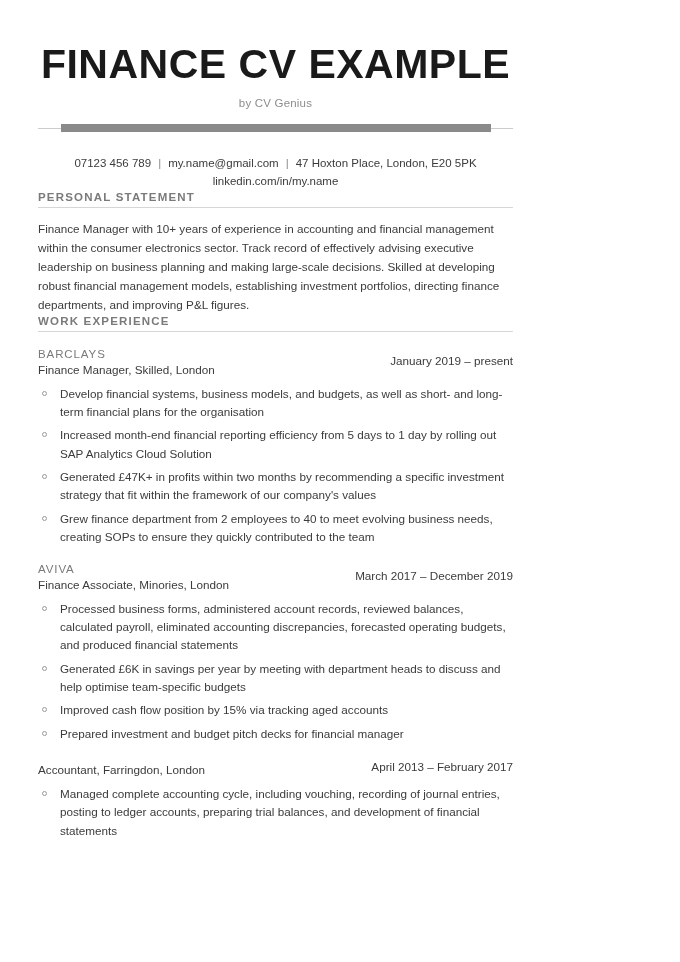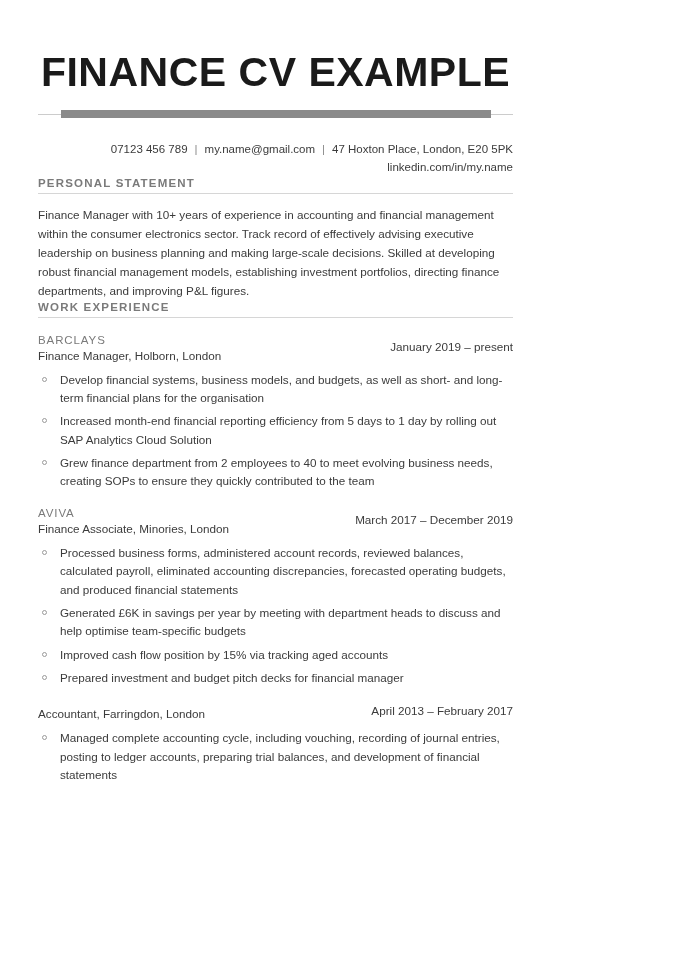--- a/index.html
+++ b/index.html
@@ -12,21 +12,21 @@
     height: 962px;
     font-family: "Liberation Sans", sans-serif;
     color: #333333;
     position: relative;
     overflow: hidden;
   }
   .page {
     width: 551px;
     height: 962px;
     box-sizing: border-box;
-    padding: 8px 38px;
+    padding: 0 38px;
     position: relative;
   }
   
   .cv-title {
     text-align: center;
     font-size: 41px;
     font-weight: bold;
     letter-spacing: 0.5px;
     color: #1a1a1a;
     margin: 0;
@@ -56,21 +56,21 @@
   .rule-thick {
     position: absolute;
     top: 0px;
     left: 50%;
     transform: translateX(-50%);
     width: 430px;
     height: 8px;
     background: #8a8a8a;
   }
   .contact-line {
-    text-align: right;
+    text-align: center;
     font-size: 11.5px;
     color: #3b3b3b;
     margin-top: 20px;
     line-height: 1.6;
   }
   .contact-sep {
     color: #8a8a8a;
     padding: 0 7px;
   }
   
@@ -154,20 +154,21 @@
     border-radius: 50%;
     box-sizing: border-box;
   }
 </style>
 </head>
 <body>
 
 <div class="page">
 
   <h1 class="cv-title">FINANCE CV EXAMPLE</h1>
+  <div class="cv-subtitle">by CV Genius</div>
 
   <div class="rule-wrap">
     <div class="rule-thin"></div>
     <div class="rule-thick"></div>
   </div>
 
   <div class="contact-line">
     <span>07123 456 789</span><span class="contact-sep">|</span><span>my.name@gmail.com</span><span class="contact-sep">|</span><span>47 Hoxton Place, London, E20 5PK</span>
     <br>
     <span>linkedin.com/in/my.name</span>
@@ -180,27 +181,28 @@
   </div>
 
   <div class="section">
     <div class="section-title">WORK EXPERIENCE</div>
     <div class="section-rule"></div>
 
     <div class="job">
       <div class="job-head">
         <div class="job-left">
           <div class="job-company">BARCLAYS</div>
-          <div class="job-role">Finance Manager, Holborn, London</div>
+          <div class="job-role">Finance Manager, Skilled, London</div>
         </div>
         <div class="job-dates">January 2019 – present</div>
       </div>
       <ul class="bullets">
         <li>Develop financial systems, business models, and budgets, as well as short- and long-term financial plans for the organisation</li>
         <li>Increased month-end financial reporting efficiency from 5 days to 1 day by rolling out SAP Analytics Cloud Solution</li>
+        <li>Generated £47K+ in profits within two months by recommending a specific investment strategy that fit within the framework of our company's values</li>
         <li>Grew finance department from 2 employees to 40 to meet evolving business needs, creating SOPs to ensure they quickly contributed to the team</li>
       </ul>
     </div>
 
     <div class="job">
       <div class="job-head">
         <div class="job-left">
           <div class="job-company">AVIVA</div>
           <div class="job-role">Finance Associate, Minories, London</div>
         </div>

